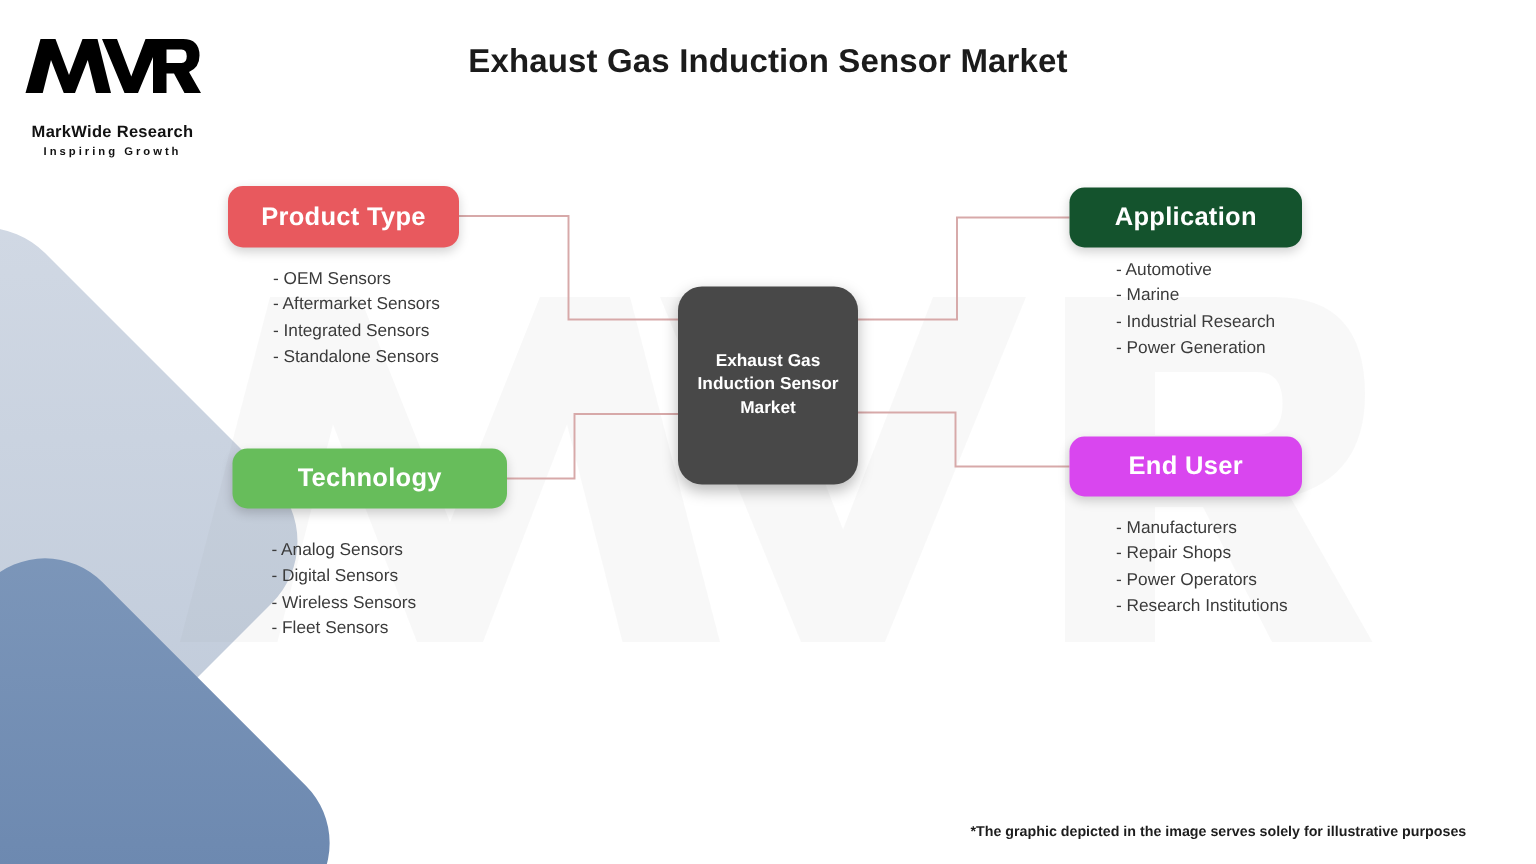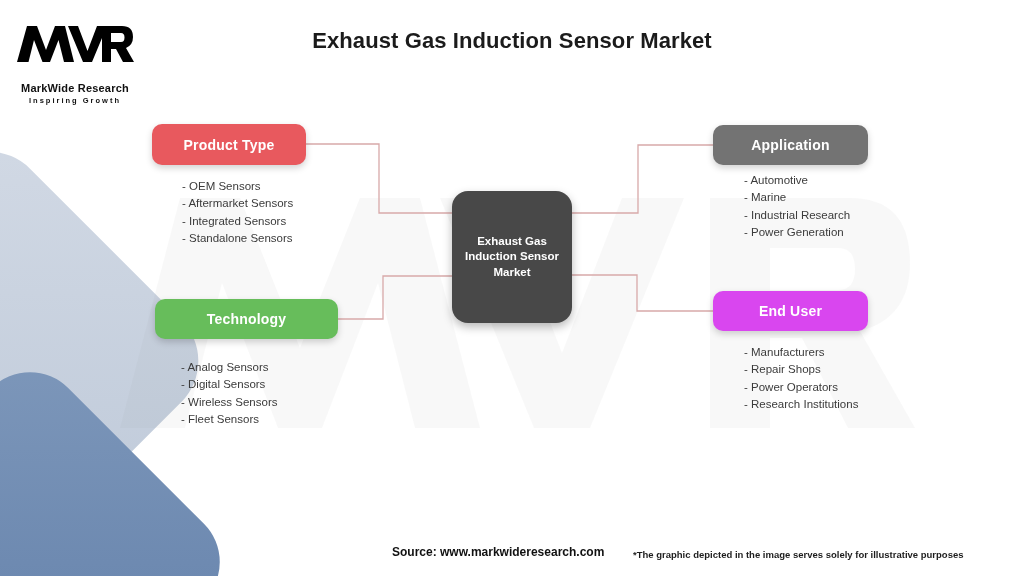--- a/index.html
+++ b/index.html
@@ -111,21 +111,21 @@
   .node {
     position: absolute;
     border-radius: 10px;
     display: flex;
     align-items: center;
     justify-content: center;
     color: #ffffff;
     font-weight: bold;
     box-shadow: 0 3px 7px rgba(0,0,0,0.18);
   }
-  .node-label { font-size: 14px; letter-spacing: 0.2px; }
+  .node-label { font-size: 17px; letter-spacing: 0.2px; }
 
   .center-node {
     position: absolute;
     left: 452px;
     top: 191px;
     width: 120px;
     height: 132px;
     border-radius: 16px;
     background: #484848;
     display: flex;
@@ -156,21 +156,21 @@
   .source {
     position: absolute;
     left: 392px;
     top: 545px;
     font-size: 12px;
     font-weight: bold;
     color: #111111;
   }
   .disclaimer {
     position: absolute;
-    left: 633px;
+    left: 647px;
     top: 549px;
     font-size: 9.5px;
     font-weight: bold;
     color: #1d1d1d;
     white-space: nowrap;
   }
 </style>
 </head>
 <body>
 
@@ -230,21 +230,21 @@
   <div class="node" style="left:155px; top:299px; width:183px; height:40px; background:#67bd5b;">
     <span class="node-label">Technology</span>
   </div>
   <div class="bullets" style="left:181px; top:359px;">
     <div>- Analog Sensors</div>
     <div>- Digital Sensors</div>
     <div>- Wireless Sensors</div>
     <div>- Fleet Sensors</div>
   </div>
 
-  <div class="node" style="left:713px; top:125px; width:155px; height:40px; background:#737373;">
+  <div class="node" style="left:713px; top:125px; width:155px; height:40px; background:#14532d;">
     <span class="node-label">Application</span>
   </div>
   <div class="bullets" style="left:744px; top:172px;">
     <div>- Automotive</div>
     <div>- Marine</div>
     <div>- Industrial Research</div>
     <div>- Power Generation</div>
   </div>
 
   <div class="node" style="left:713px; top:291px; width:155px; height:40px; background:#d946ef;">
@@ -254,16 +254,15 @@
     <div>- Manufacturers</div>
     <div>- Repair Shops</div>
     <div>- Power Operators</div>
     <div>- Research Institutions</div>
   </div>
 
   <div class="center-node">
     <span class="center-node-label">Exhaust Gas Induction Sensor Market</span>
   </div>
 
-  <div class="source">Source: www.markwideresearch.com</div>
   <div class="disclaimer">*The graphic depicted in the image serves solely for illustrative purposes</div>
 
 </div>
 
 </body></html>

